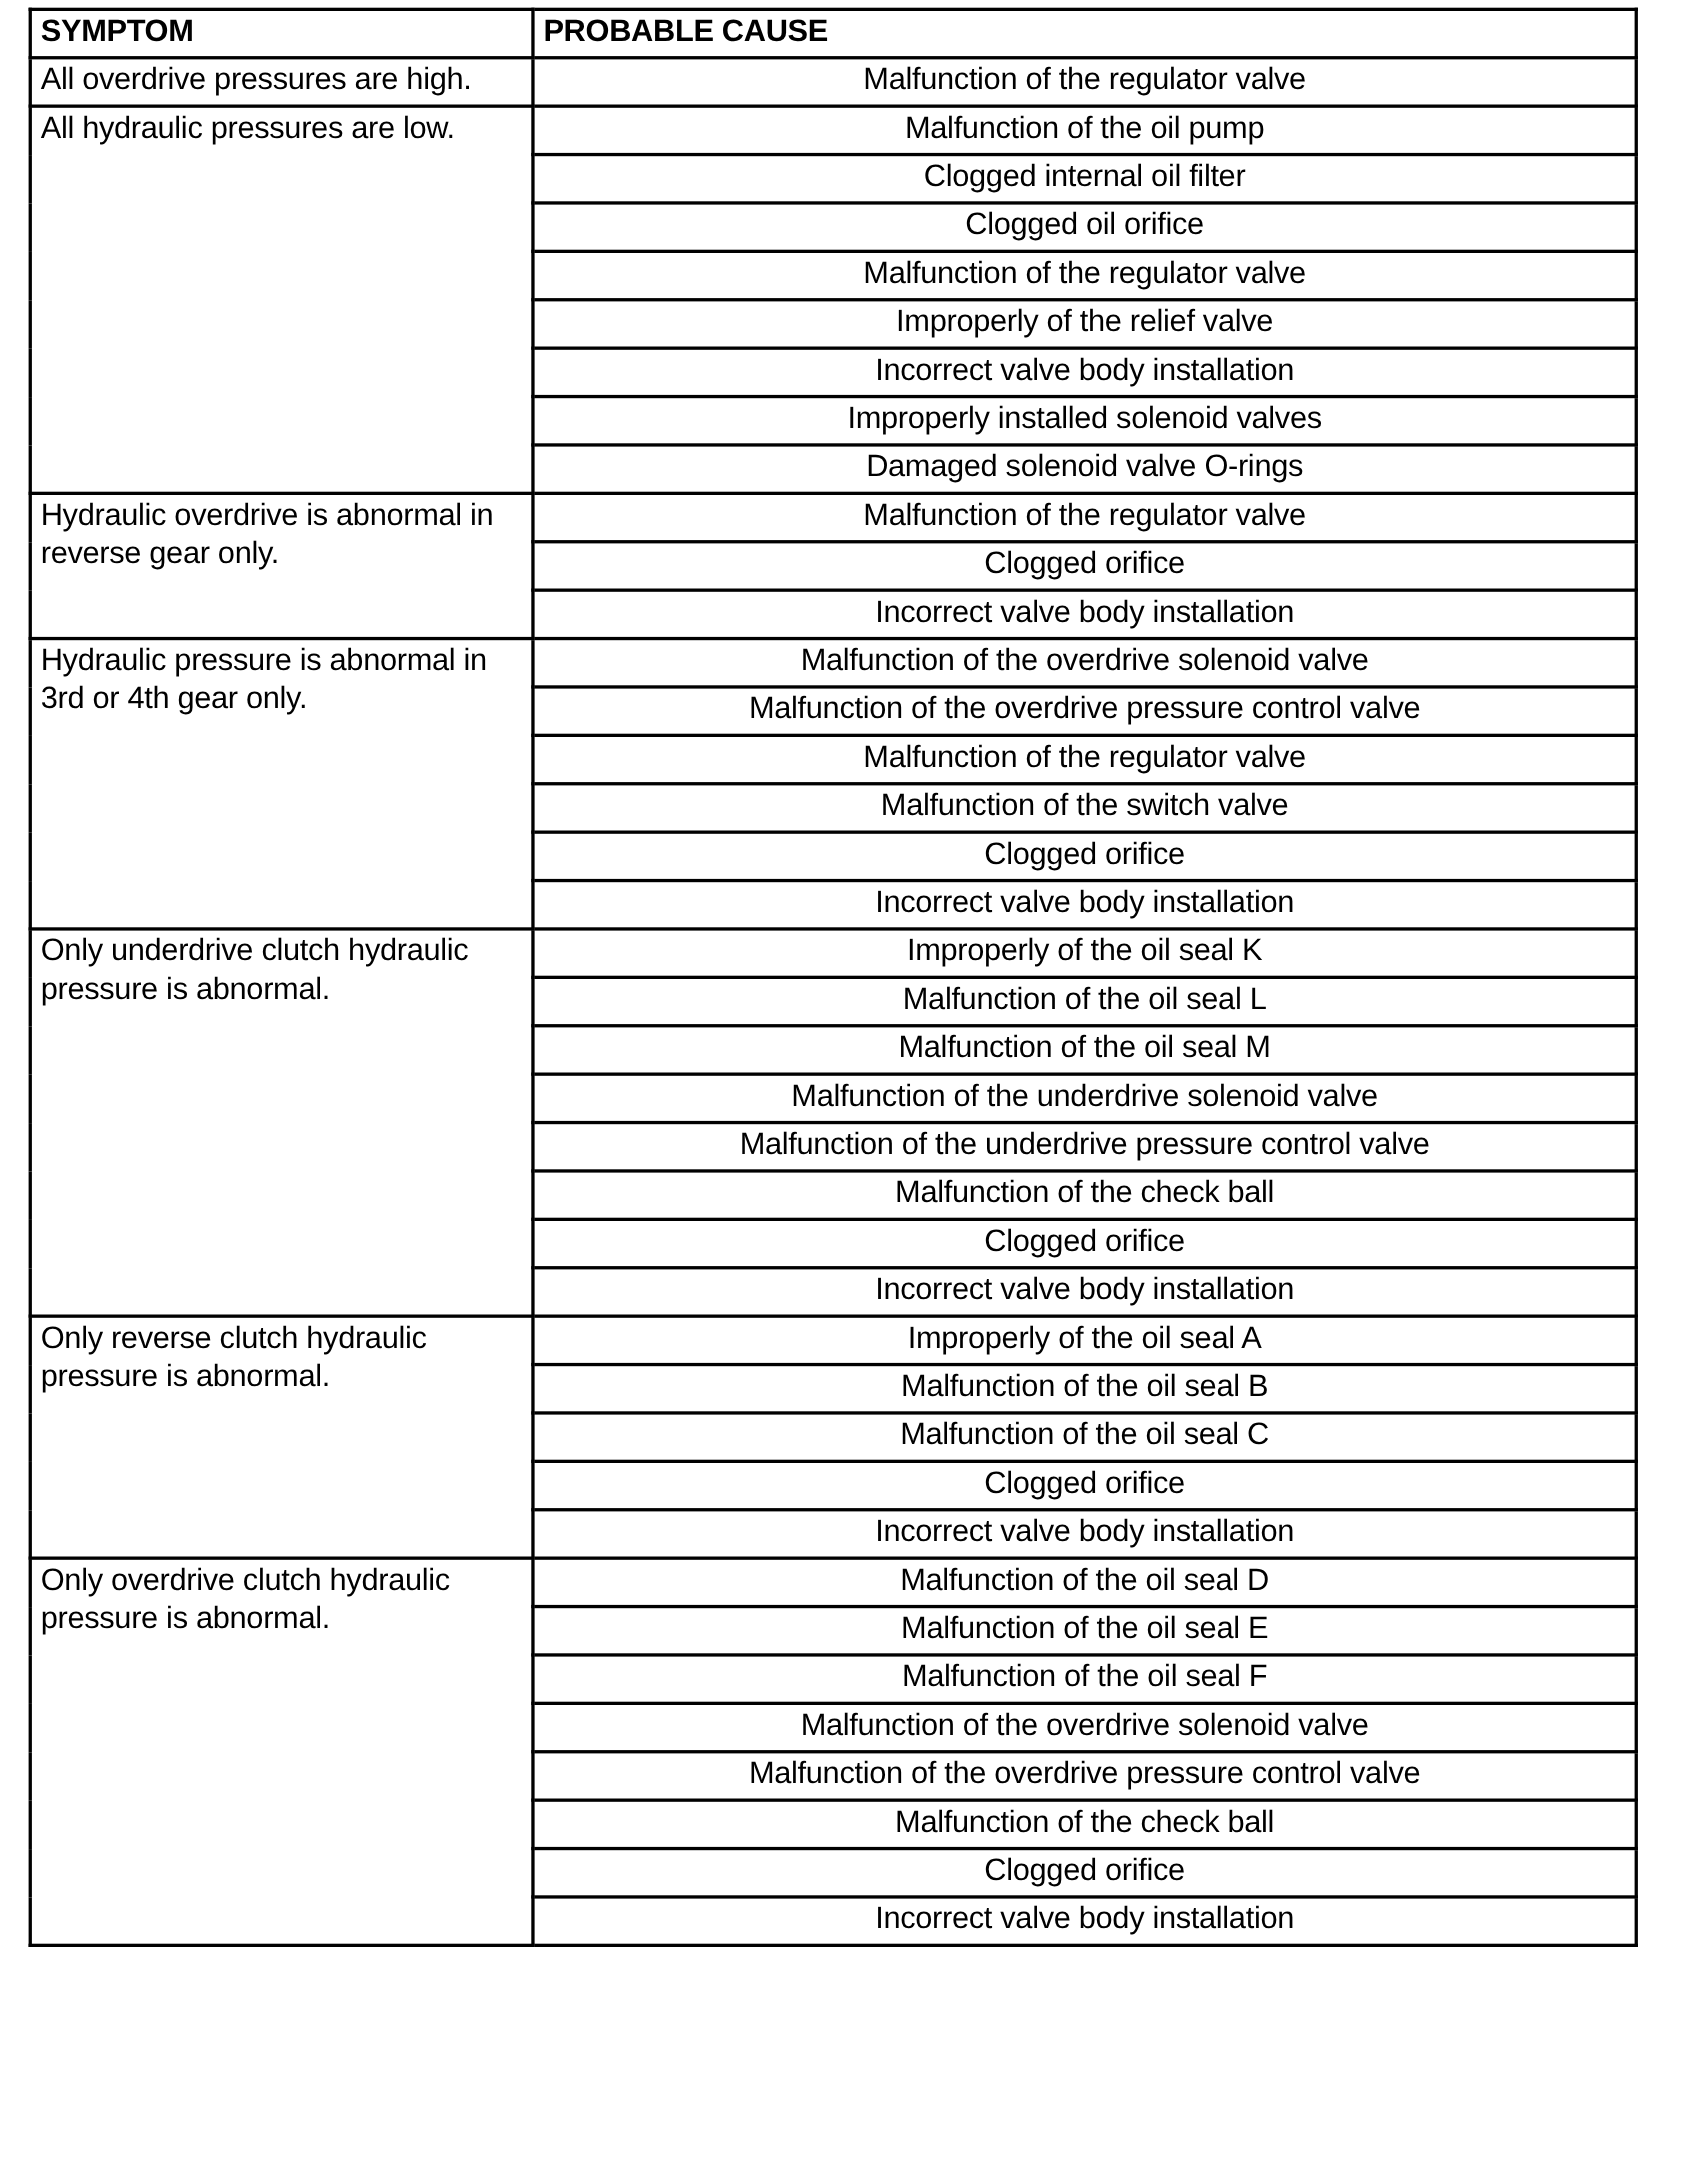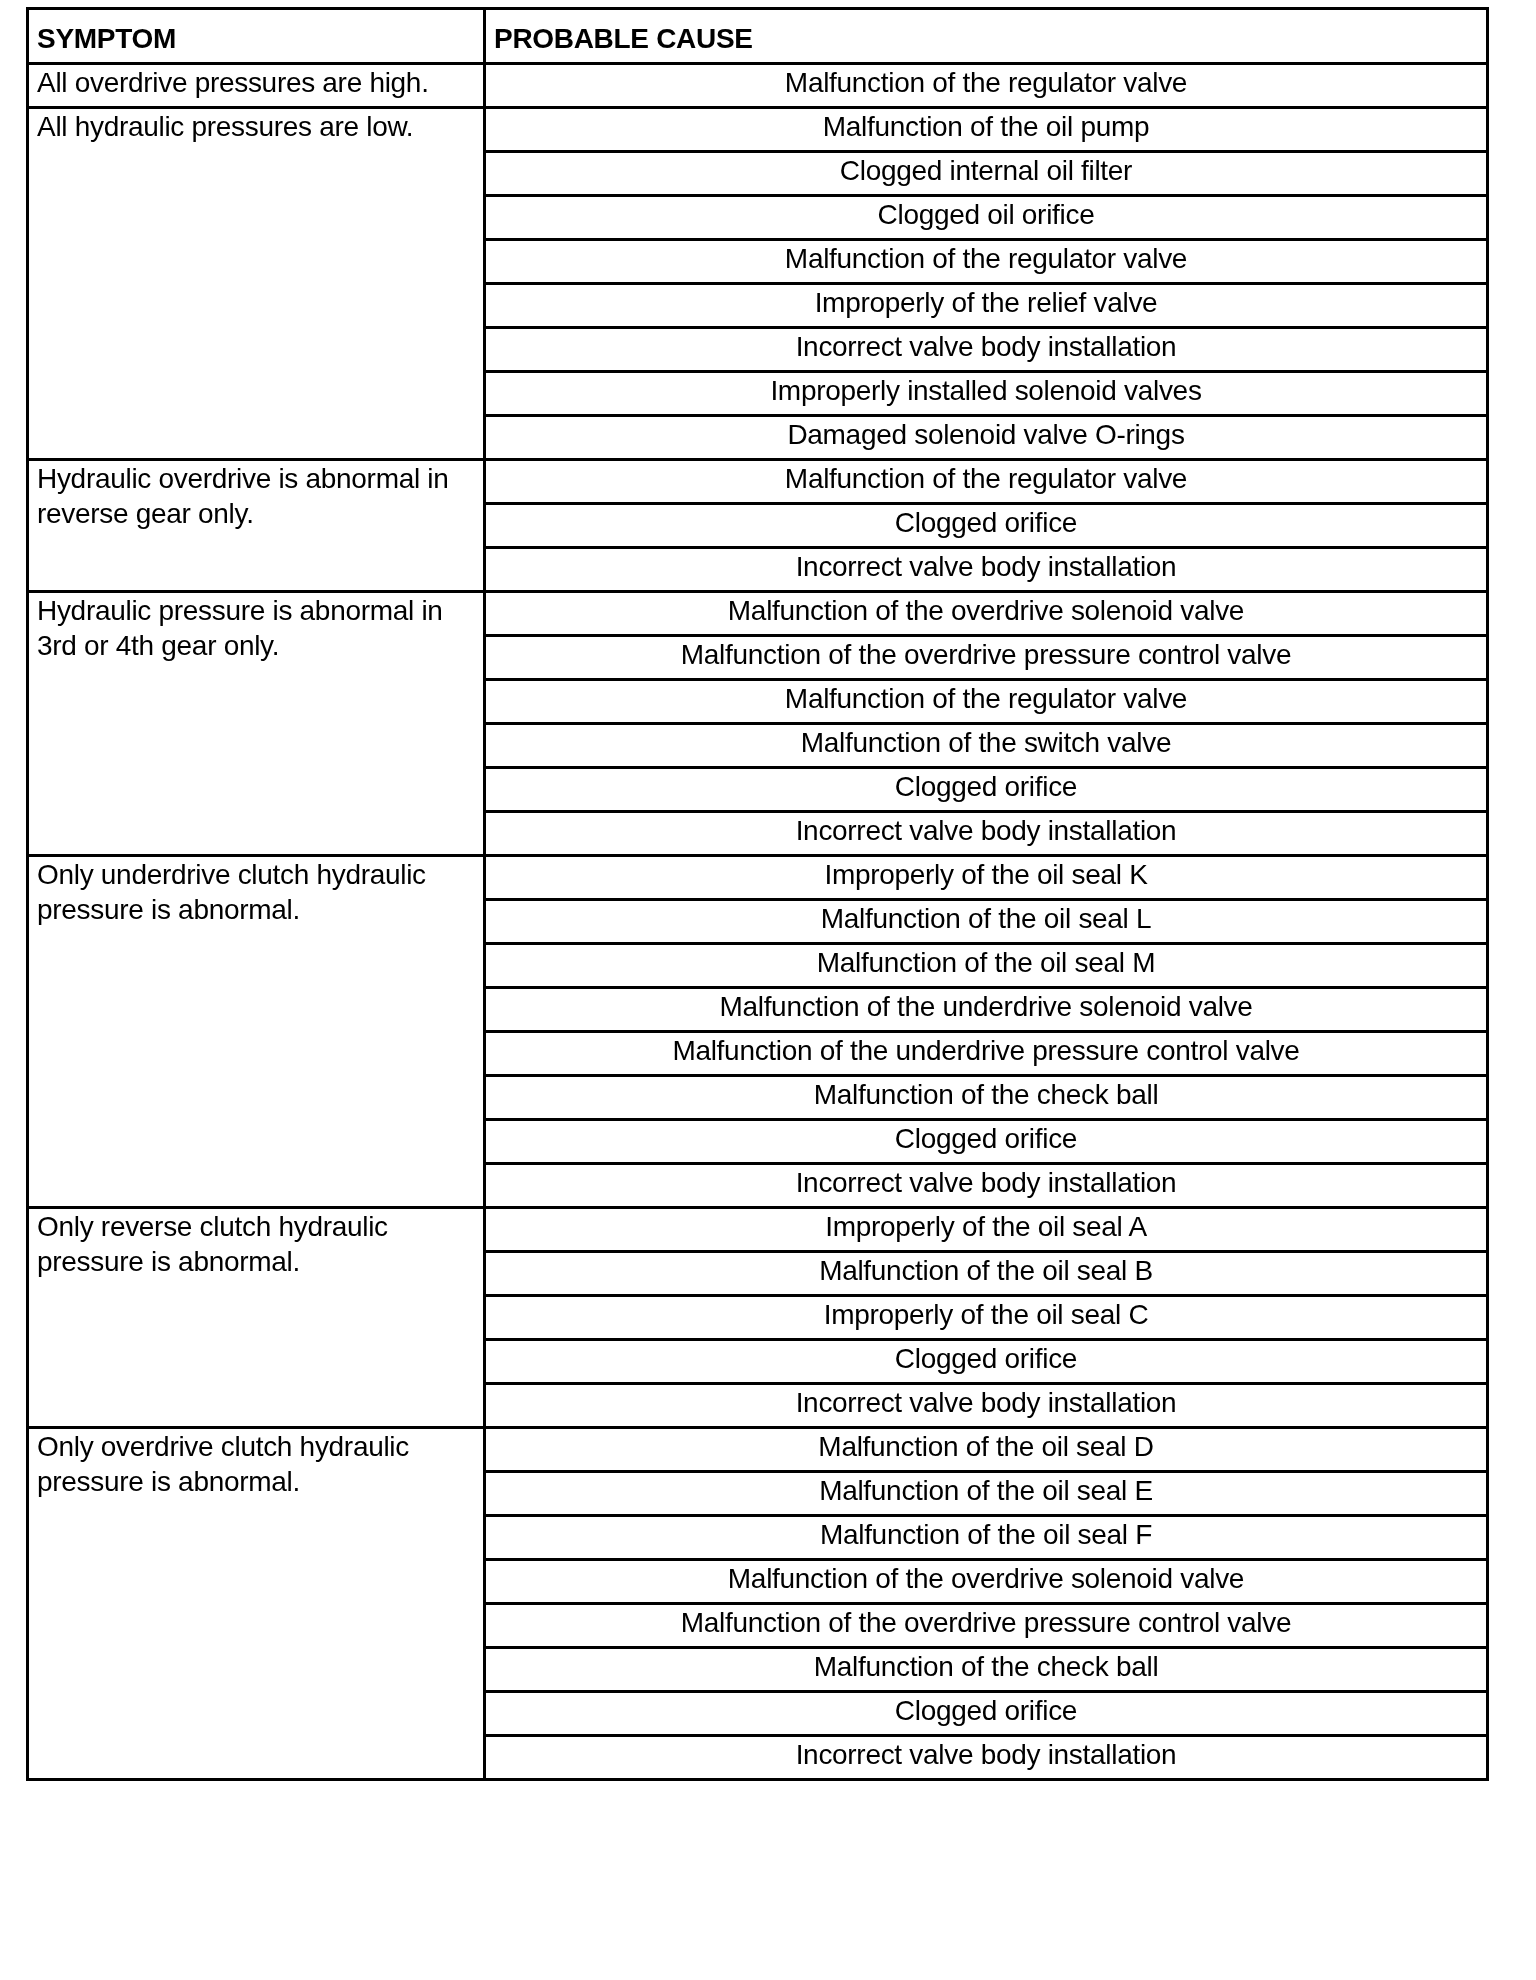--- a/index.html
+++ b/index.html
@@ -23,21 +23,21 @@
       border-collapse: collapse;
       table-layout: fixed;
       border: 3px solid #000;
     }
     table.trouble col.c1 { width: 457px; }
     table.trouble col.c2 { width: 1003px; }
     table.trouble th,
     table.trouble td {
       border: 3px solid #000;
       height: 41px;
-      padding: 11px 8px 0 8px;
+      padding: 0 8px 0 8px;
       vertical-align: top;
       font-size: 28px;
       line-height: 35px;
       text-align: left;
       font-weight: normal;
       letter-spacing: -0.3px;
       white-space: nowrap;
       overflow: hidden;
     }
     table.trouble th {
@@ -151,21 +151,21 @@
         <td class="cause">Incorrect valve body installation</td>
       </tr>
       <tr>
         <td class="symptom" rowspan="5">Only reverse clutch hydraulic pressure is abnormal.</td>
         <td class="cause">Improperly of the oil seal A</td>
       </tr>
       <tr>
         <td class="cause">Malfunction of the oil seal B</td>
       </tr>
       <tr>
-        <td class="cause">Improperly of the oil seal C</td>
+        <td class="cause">Malfunction of the oil seal C</td>
       </tr>
       <tr>
         <td class="cause">Clogged orifice</td>
       </tr>
       <tr>
         <td class="cause">Incorrect valve body installation</td>
       </tr>
       <tr>
         <td class="symptom" rowspan="8">Only overdrive clutch hydraulic pressure is abnormal.</td>
         <td class="cause">Malfunction of the oil seal D</td>

